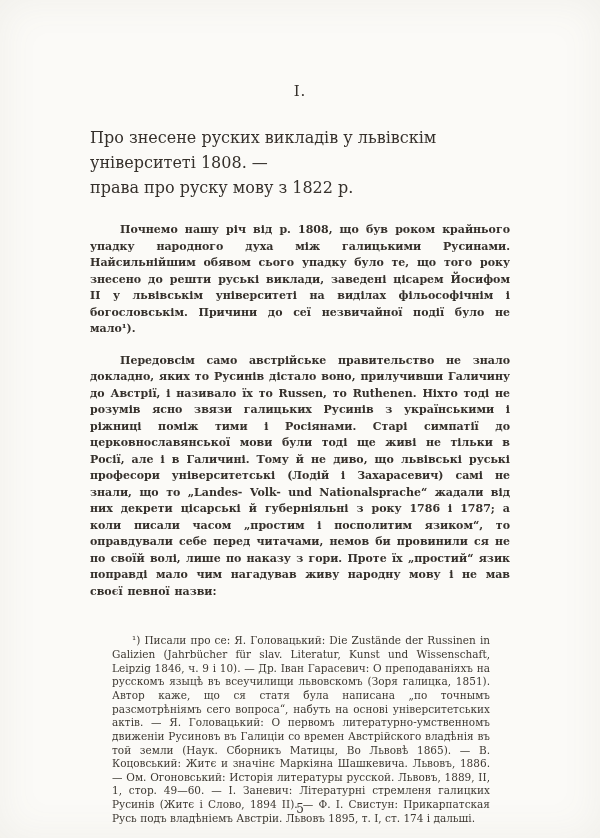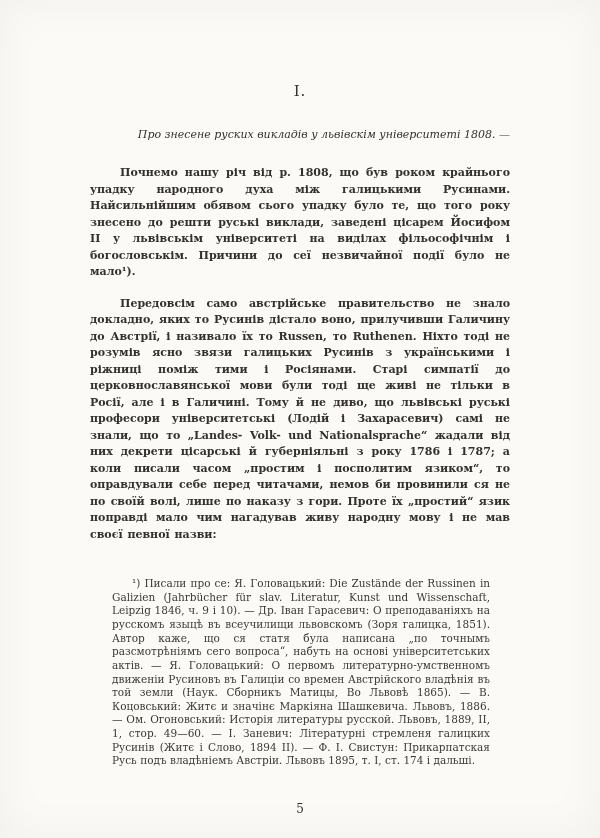--- a/index.html
+++ b/index.html
@@ -24,24 +24,23 @@
     top: 82px;
     width: 420px;
   }
   .chapter-number {
     text-align: center;
     font-size: 15px;
     letter-spacing: 1px;
     margin-bottom: 26px;
   }
   .chapter-title {
-    font-style: italic;
-    font-size: 11px;
+    font-size: 16px;
     line-height: 1.55;
-    text-align: right;
+    text-align: left;
     margin-bottom: 22px;
   }
   .body-text p {
     margin: 0;
     font-size: 11px;
     line-height: 1.5;
     text-align: justify;
     text-indent: 30px;
     word-spacing: 1px;
     font-weight: bold;
@@ -71,20 +70,21 @@
 </head>
 <body>
 
 <div class="scan-page">
   <div class="content">
 
     <div class="chapter-number">I.</div>
 
     <div class="chapter-title">
       <div>Про знесене руских викладів у львівскім університеті 1808. —</div>
+      <div>права про руску мову з 1822 р.</div>
     </div>
 
     <div class="body-text">
       <p>Почнемо нашу річ від р. 1808, що був роком крайнього упадку народного духа між галицькими Русинами. Найсильнійшим обявом сього упадку було те, що того року знесено до решти руські виклади, заведені цісарем Йосифом II у львівськім університеті на виділах фільософічнім і богословськім. Причини до сеї незвичайної події було не мало¹).</p>
       <p>Передовсім само австрійське правительство не знало докладно, яких то Русинів дістало воно, прилучивши Галичину до Австрії, і називало їх то Russen, то Ruthenen. Ніхто тоді не розумів ясно звязи галицьких Русинів з українськими і ріжниці поміж тими і Росіянами. Старі симпатії до церковнославянської мови були тоді ще живі не тільки в Росії, але і в Галичині. Тому й не диво, що львівські руські професори університетські (Лодій і Захарасевич) самі не знали, що то „Landes- Volk- und Nationalsprache“ жадали від них декрети цісарські й губерніяльні з року 1786 і 1787; а коли писали часом „простим і посполитим язиком“, то оправдували себе перед читачами, немов би провинили ся не по своїй волі, лише по наказу з гори. Проте їх „простий“ язик поправді мало чим нагадував живу народну мову і не мав своєї певної назви:</p>
     </div>
 
     <div class="footnote-block">¹) Писали про се: Я. Головацький: Die Zustände der Russinen in Galizien (Jahrbücher für slav. Literatur, Kunst und Wissenschaft, Leipzig 1846, ч. 9 і 10). — Др. Іван Гарасевич: О преподаваніяхъ на русскомъ языцѣ въ всеучилищи львовскомъ (Зоря галицка, 1851). Автор каже, що ся статя була написана „по точнымъ разсмотрѣніямъ сего вопроса“, набуть на основі університетських актів. — Я. Головацький: О первомъ литературно-умственномъ движеніи Русиновъ въ Галиціи со времен Австрійского владѣнія въ той земли (Наук. Сборникъ Матицы, Во Львовѣ 1865). — В. Коцовський: Житє и значінє Маркіяна Шашкевича. Львовъ, 1886. — Ом. Огоновський: Исторія литературы русской. Львовъ, 1889, II, 1, стор. 49—60. — І. Заневич: Літературні стремленя галицких Русинів (Житє і Слово, 1894 II). — Ф. І. Свистун: Прикарпатская Русь подъ владѣніемъ Австріи. Львовъ 1895, т. I, ст. 174 і дальші.</div>
 
   </div>

